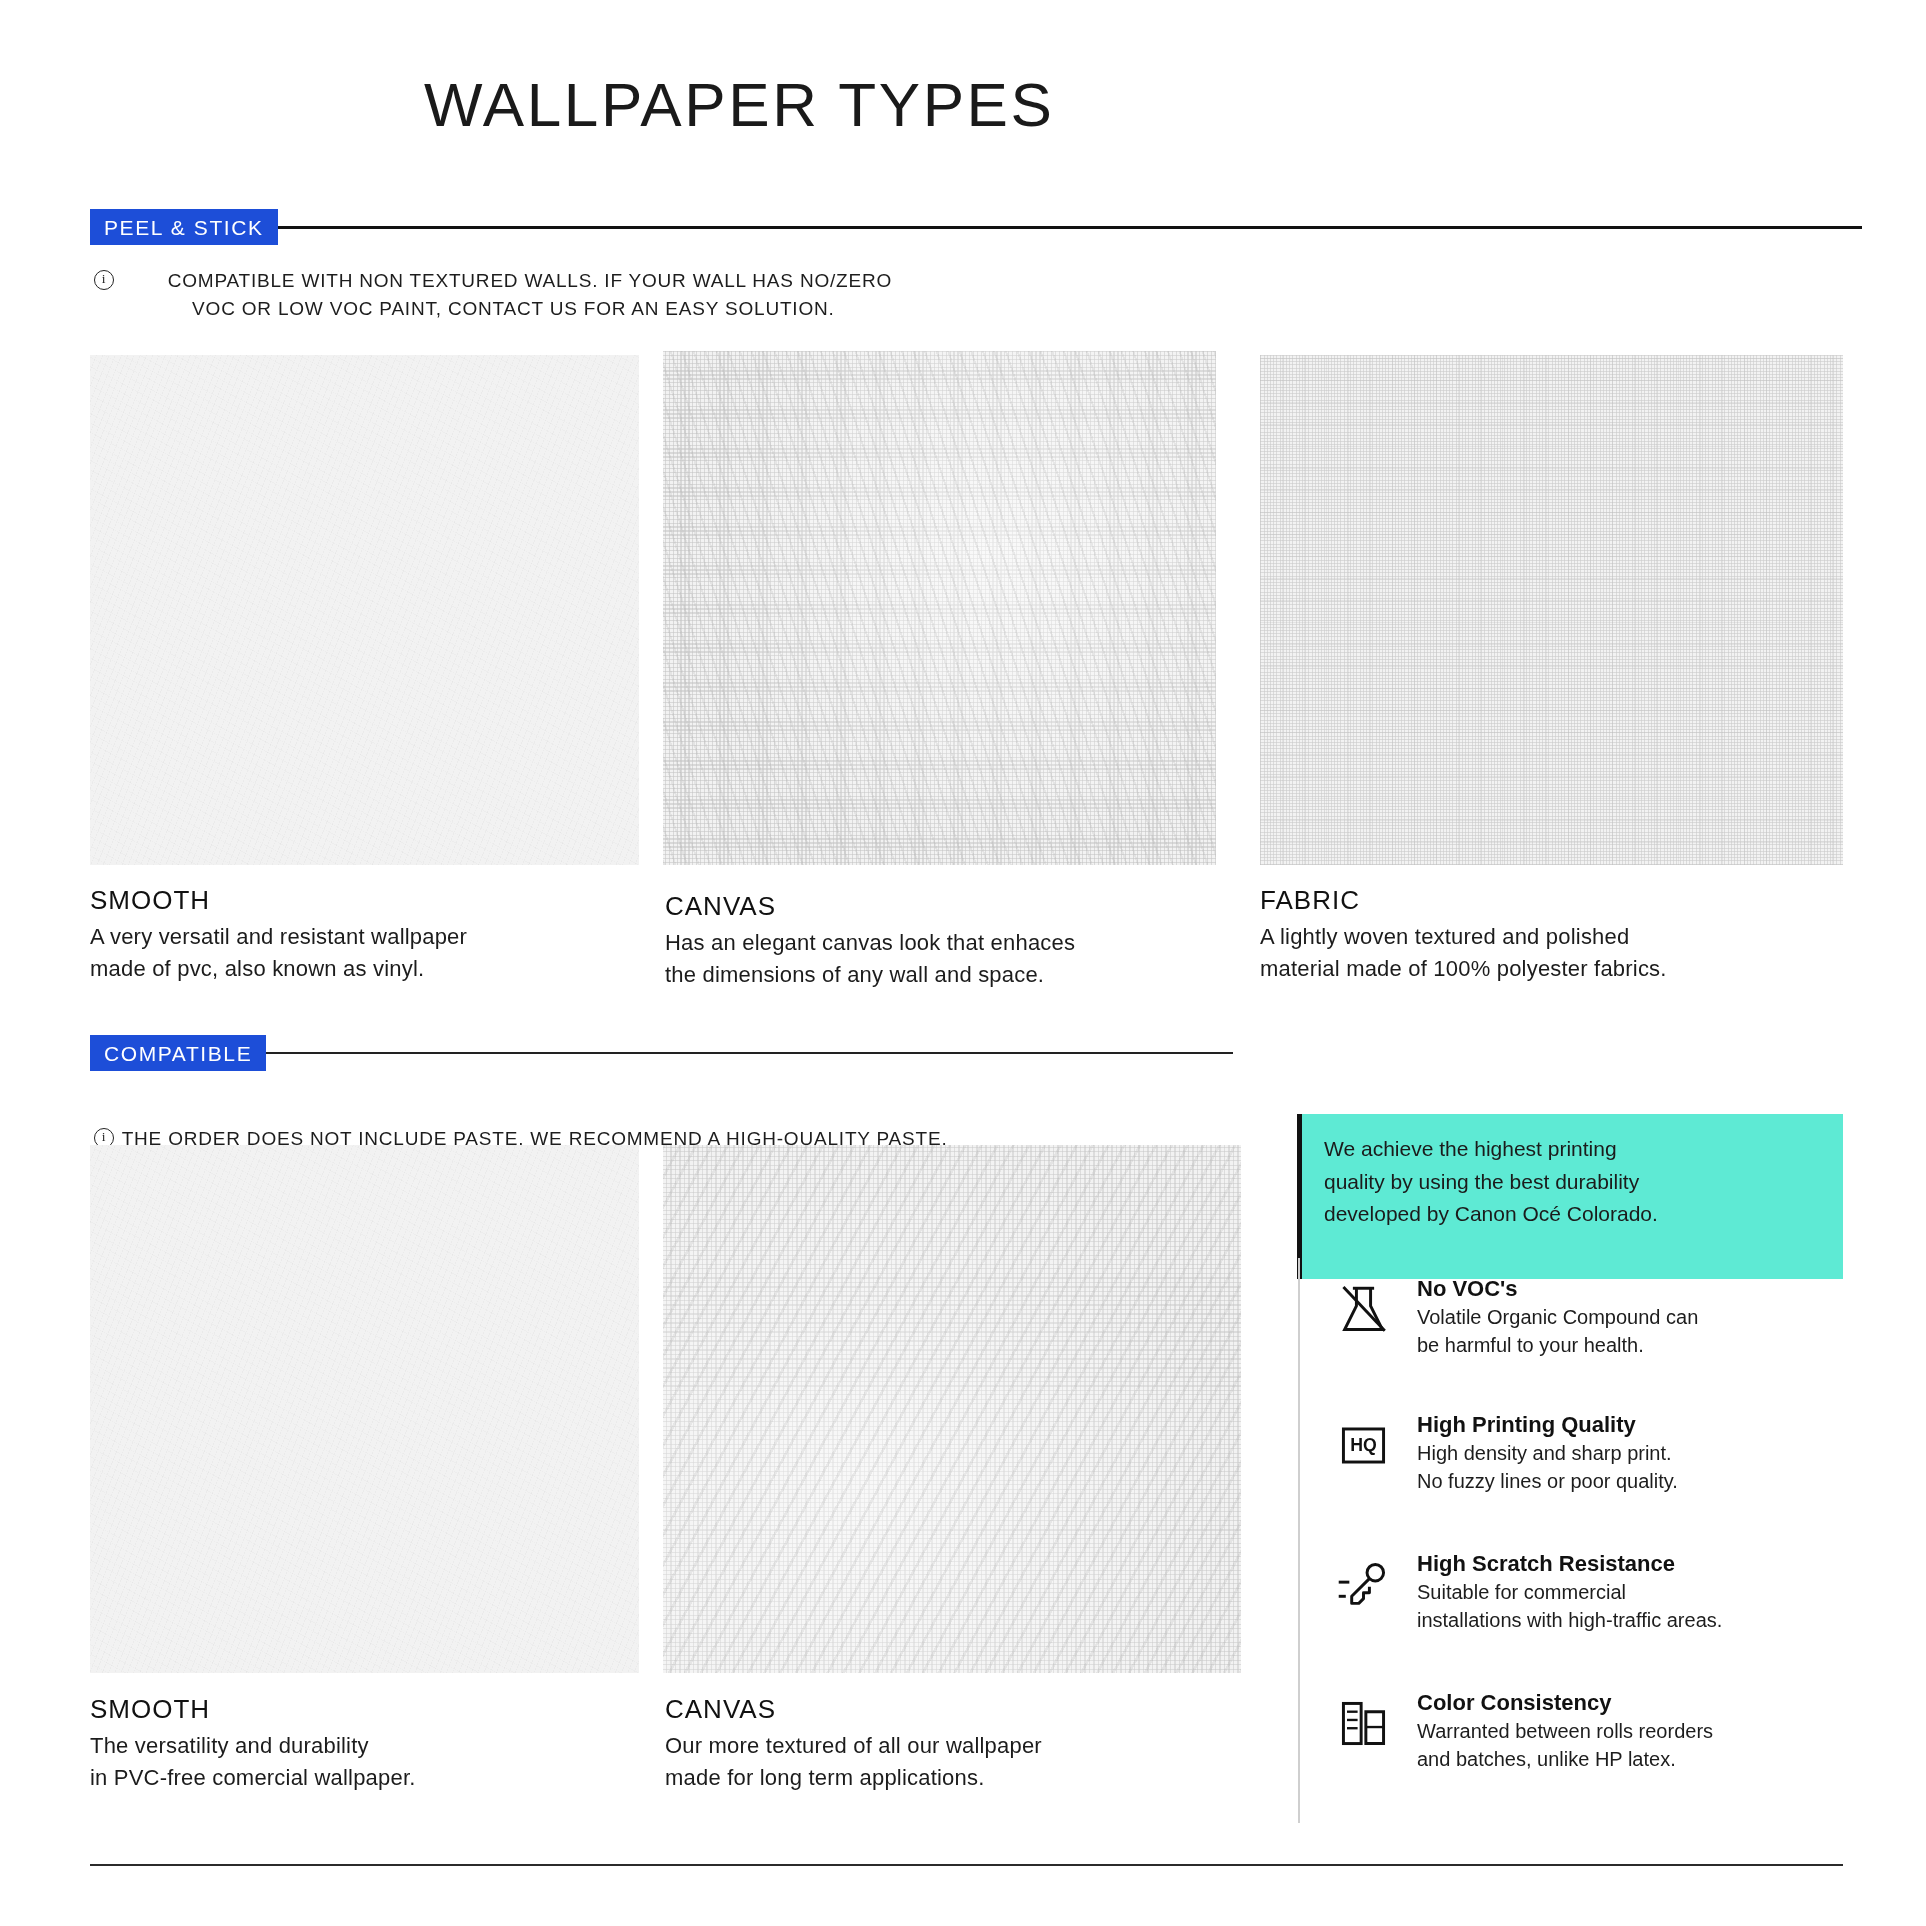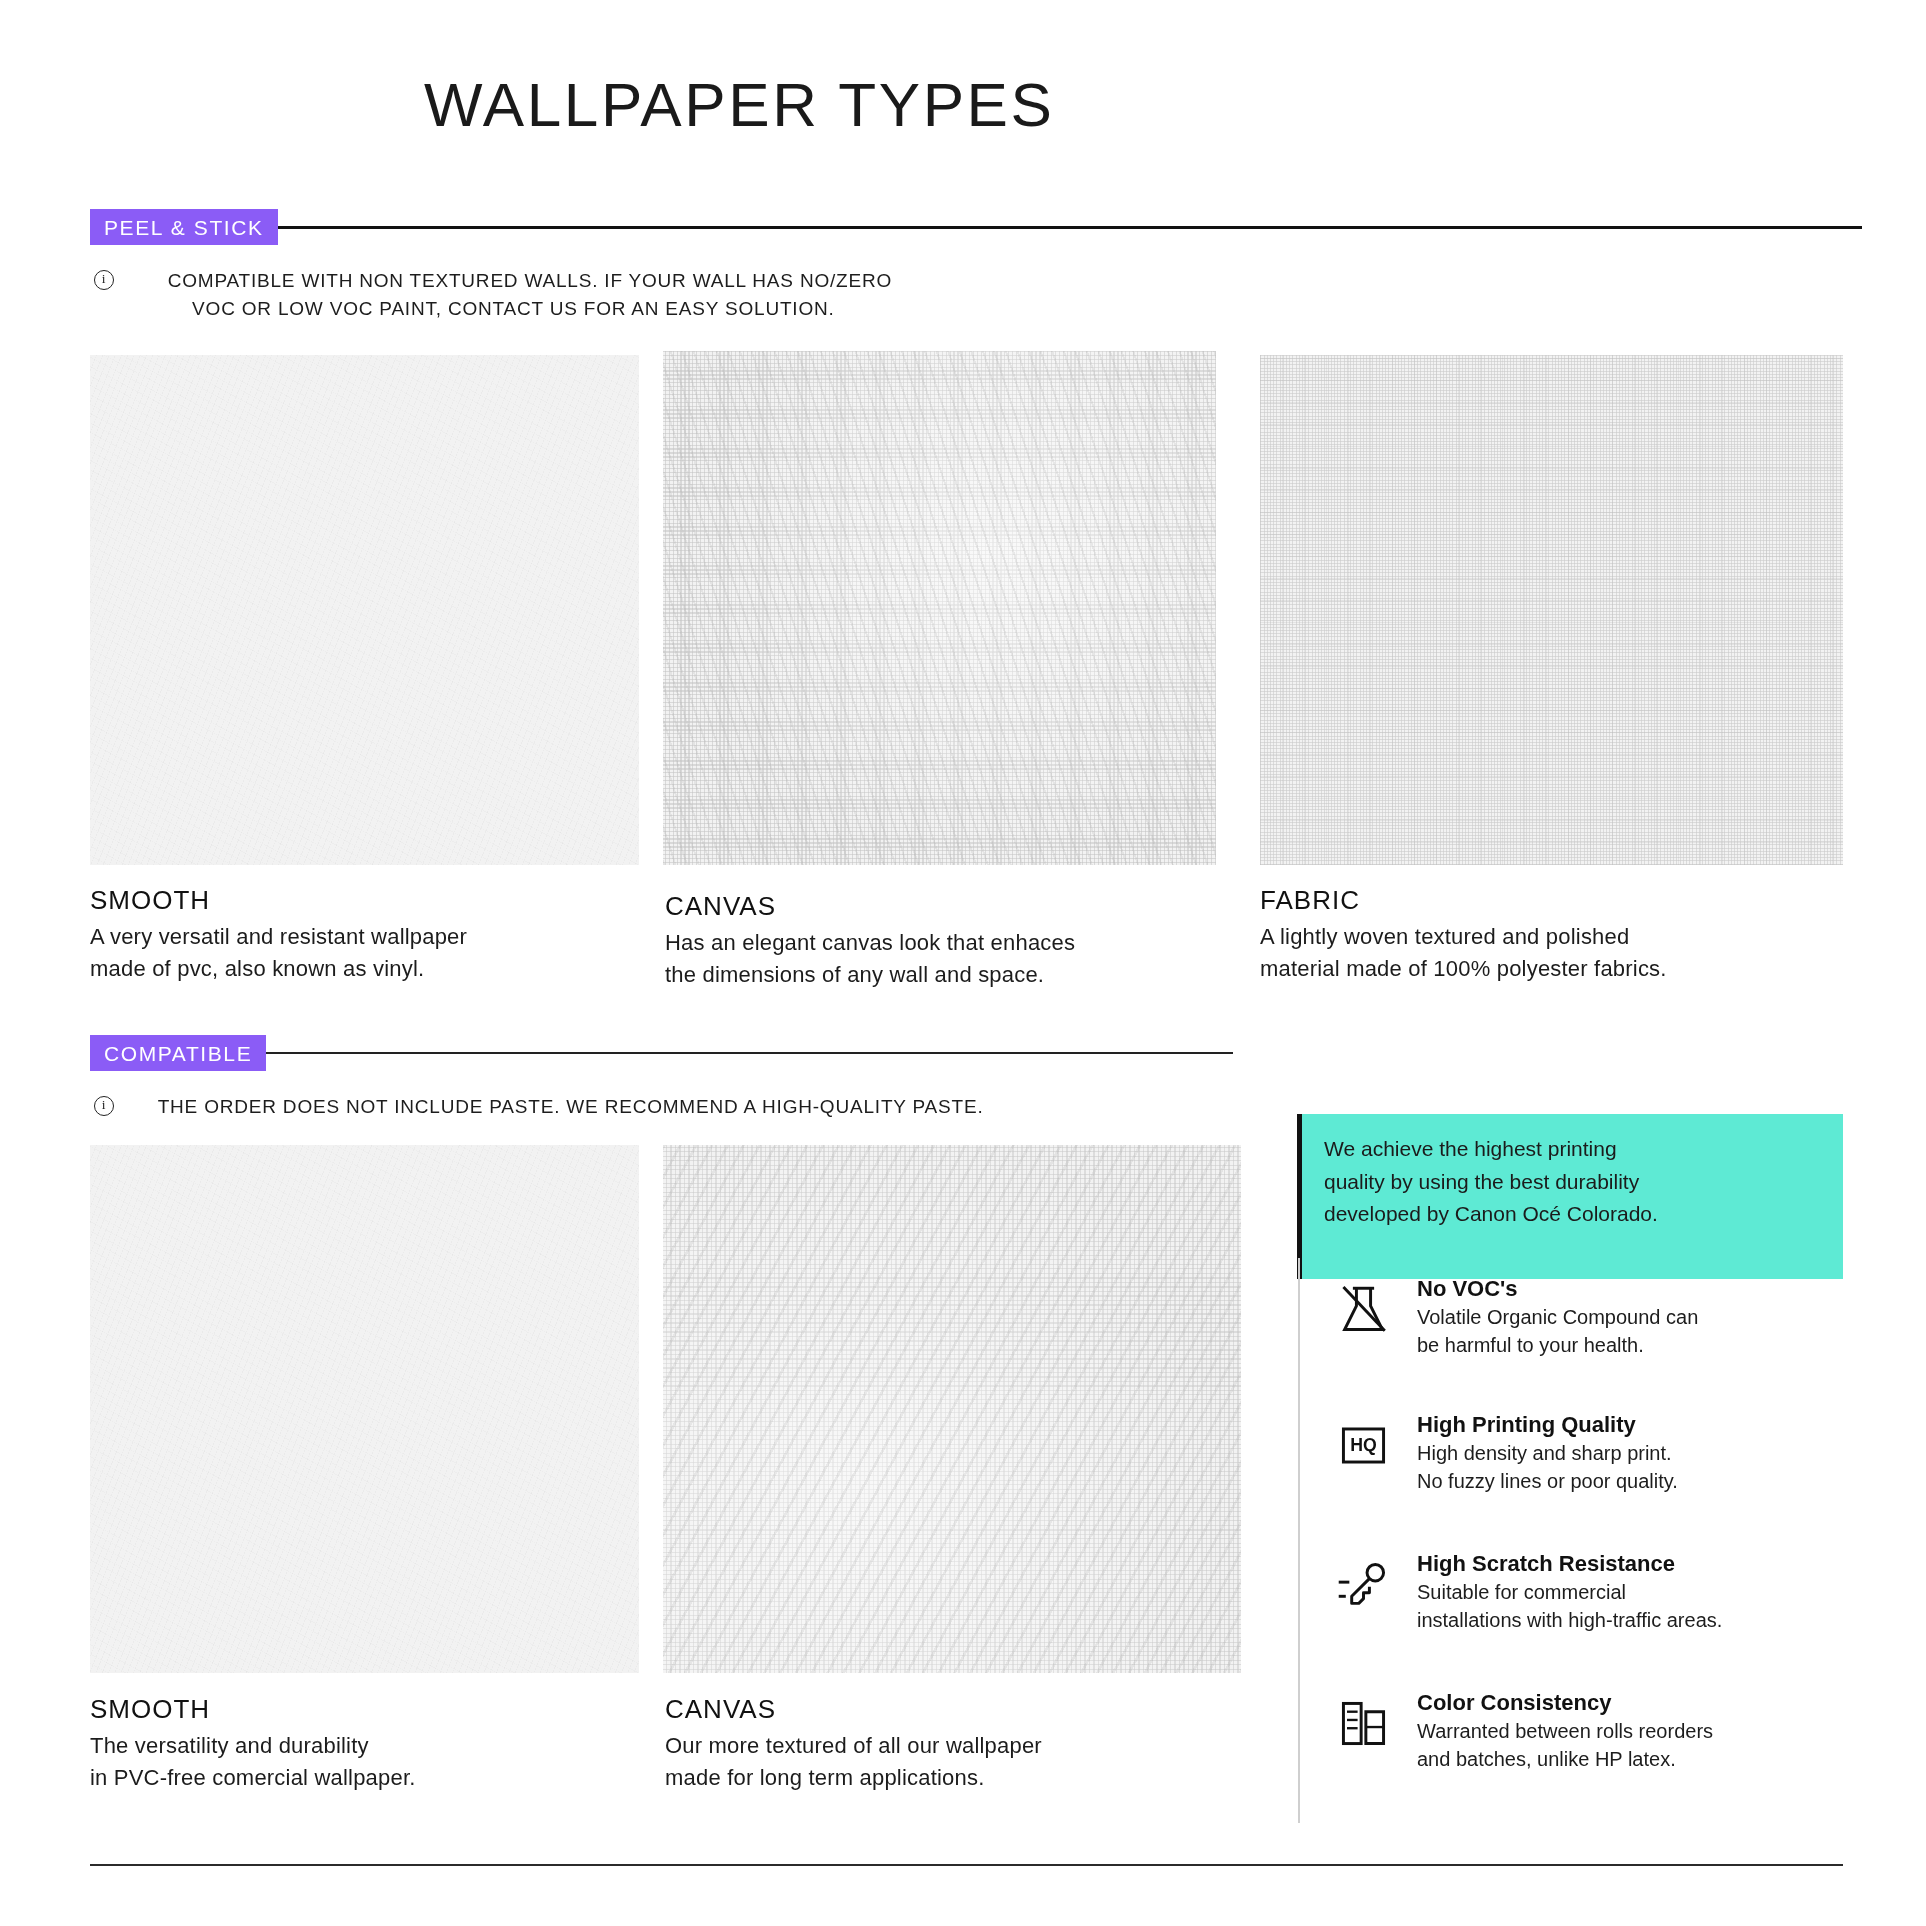--- a/index.html
+++ b/index.html
@@ -35,21 +35,21 @@
 
   
   .section-head {
     position: absolute;
     display: flex;
     align-items: center;
     width: 1772px;
     left: 90px;
   }
   .section-tag {
-    background: #8b5cf6;
+    background: #1d4ed8;
     color: #ffffff;
     font-size: 21px;
     letter-spacing: 1.6px;
     font-weight: 500;
     padding: 7.7px 14px 7.7px 14px;
     line-height: 1;
     white-space: nowrap;
   }
   .section-rule {
     flex: 1;
@@ -307,21 +307,21 @@
   <div class="cap-body" style="left:1260px; top:921px; width:591px;">
     <span>A lightly woven textured and polished</span>
     <span>material made of 100% polyester fabrics.</span>
   </div>
 
   <div class="section-head" style="top:1035px; width:1143px;">
     <div class="section-tag">COMPATIBLE</div>
     <div class="section-rule thin"></div>
   </div>
 
-  <div class="note" style="top:1093px;gap:36px;">
+  <div class="note" style="top:1125px;">
     <span class="info-icon"></span>
     <span class="note-text">
       <span>THE ORDER DOES NOT INCLUDE PASTE. WE RECOMMEND A HIGH-QUALITY PASTE.</span>
     </span>
   </div>
 
   <div class="swatch" style="left:90px; top:1145px; width:549px; height:528px;">
     <div class="img tex-smooth"></div>
   </div>
   <div class="swatch" style="left:663px; top:1145px; width:578px; height:528px;">

